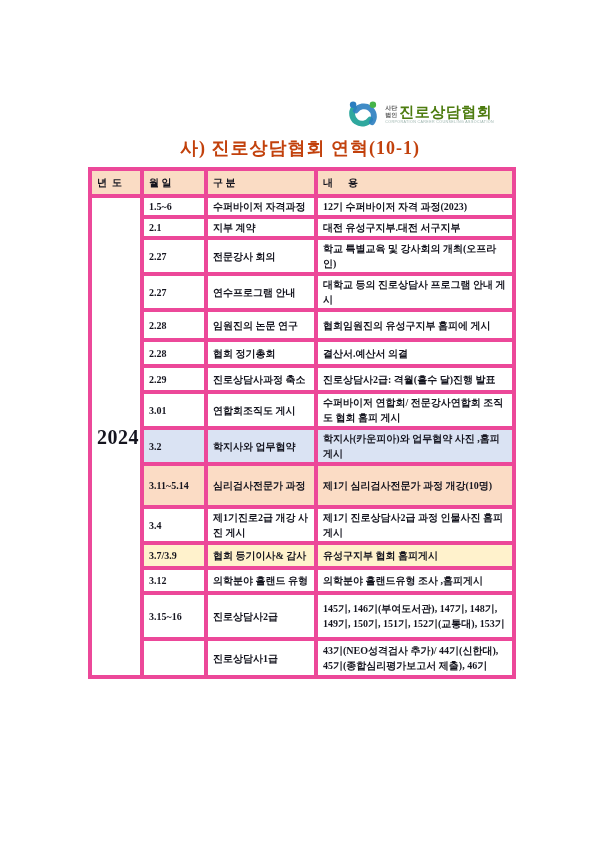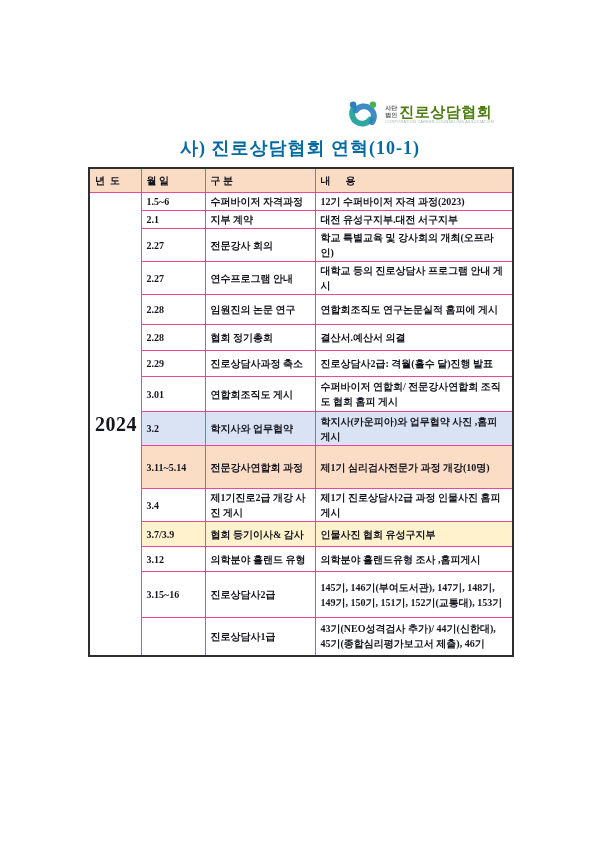--- a/index.html
+++ b/index.html
@@ -37,39 +37,39 @@
     font-size:3.6px;color:#9bb3ad;letter-spacing:0.4px;
     margin-top:2px;white-space:nowrap;
   }
   
   .doc-title{
     position:absolute;
     top:136px;left:0;right:0;
     text-align:center;
     font-size:18px;font-weight:800;
     letter-spacing:1px;
-    color:#0369a1;
+    color:#c2410c;
   }
   
   .hist-table{
     position:absolute;
     left:88px;top:167px;
     width:424px;
     border-collapse:collapse;
     table-layout:fixed;
     font-size:10px;
     font-weight:700;
     line-height:1.5;
   }
   .hist-table col.c-year{width:52px;}
   .hist-table col.c-date{width:64px;}
   .hist-table col.c-cat{width:110px;}
   .hist-table col.c-content{width:198px;}
   .hist-table td,.hist-table th{
-    border:1px solid #ec4899;
+    border:4px solid #ec4899;
     padding:1px 5px;
     vertical-align:middle;
     text-align:left;
     overflow:hidden;
   }
   .hist-table{border:2px solid #2e2e2e;}
   .hist-table th{
     background:#fadcc4;
     white-space:pre;
     font-weight:800;
@@ -149,21 +149,21 @@
       <td class="content-cell">학교 특별교육 및 강사회의 개최(오프라인)</td>
     </tr>
     <tr class="r3">
       <td class="date-cell">2.27</td>
       <td class="cat-cell">연수프로그램 안내</td>
       <td class="content-cell">대학교 등의 진로상담사 프로그램 안내 게시</td>
     </tr>
     <tr class="r4">
       <td class="date-cell">2.28</td>
       <td class="cat-cell">임원진의 논문 연구</td>
-      <td class="content-cell">연합회조직도 연구논문실적 홈피에 게시</td>
+      <td class="content-cell">협회임원진의 유성구지부 홈피에 게시</td>
     </tr>
     <tr class="r5">
       <td class="date-cell">2.28</td>
       <td class="cat-cell">협회 정기총회</td>
       <td class="content-cell">결산서.예산서 의결</td>
     </tr>
     <tr class="r6">
       <td class="date-cell">2.29</td>
       <td class="cat-cell">진로상담사과정 축소</td>
       <td class="content-cell">진로상담사2급: 격월(홀수 달)진행 발표</td>
@@ -173,32 +173,32 @@
       <td class="cat-cell">연합회조직도 게시</td>
       <td class="content-cell">수퍼바이저 연합회/ 전문강사연합회 조직도 협회 홈피 게시</td>
     </tr>
     <tr class="r8 hl-blue">
       <td class="date-cell">3.2</td>
       <td class="cat-cell">학지사와 업무협약</td>
       <td class="content-cell">학지사(카운피아)와 업무협약 사진 ,홈피게시</td>
     </tr>
     <tr class="r9 hl-peach">
       <td class="date-cell">3.11~5.14</td>
-      <td class="cat-cell">전문강사연합회 과정</td>
+      <td class="cat-cell">심리검사전문가 과정</td>
       <td class="content-cell">제1기 심리검사전문가 과정 개강(10명)</td>
     </tr>
     <tr class="r10">
       <td class="date-cell">3.4</td>
       <td class="cat-cell">제1기진로2급 개강 사진 게시</td>
       <td class="content-cell">제1기 진로상담사2급 과정 인물사진 홈피게시</td>
     </tr>
     <tr class="r11 hl-yellow">
       <td class="date-cell">3.7/3.9</td>
       <td class="cat-cell">협회 등기이사&amp; 감사</td>
-      <td class="content-cell">인물사진 협회 유성구지부</td>
+      <td class="content-cell">유성구지부 협회 홈피게시</td>
     </tr>
     <tr class="r12">
       <td class="date-cell">3.12</td>
       <td class="cat-cell">의학분야 홀랜드 유형</td>
       <td class="content-cell">의학분야 홀랜드유형 조사 ,홈피게시</td>
     </tr>
     <tr class="r13">
       <td class="date-cell">3.15~16</td>
       <td class="cat-cell">진로상담사2급</td>
       <td class="content-cell">145기, 146기(부여도서관), 147기, 148기, 149기, 150기, 151기, 152기(교통대), 153기</td>

